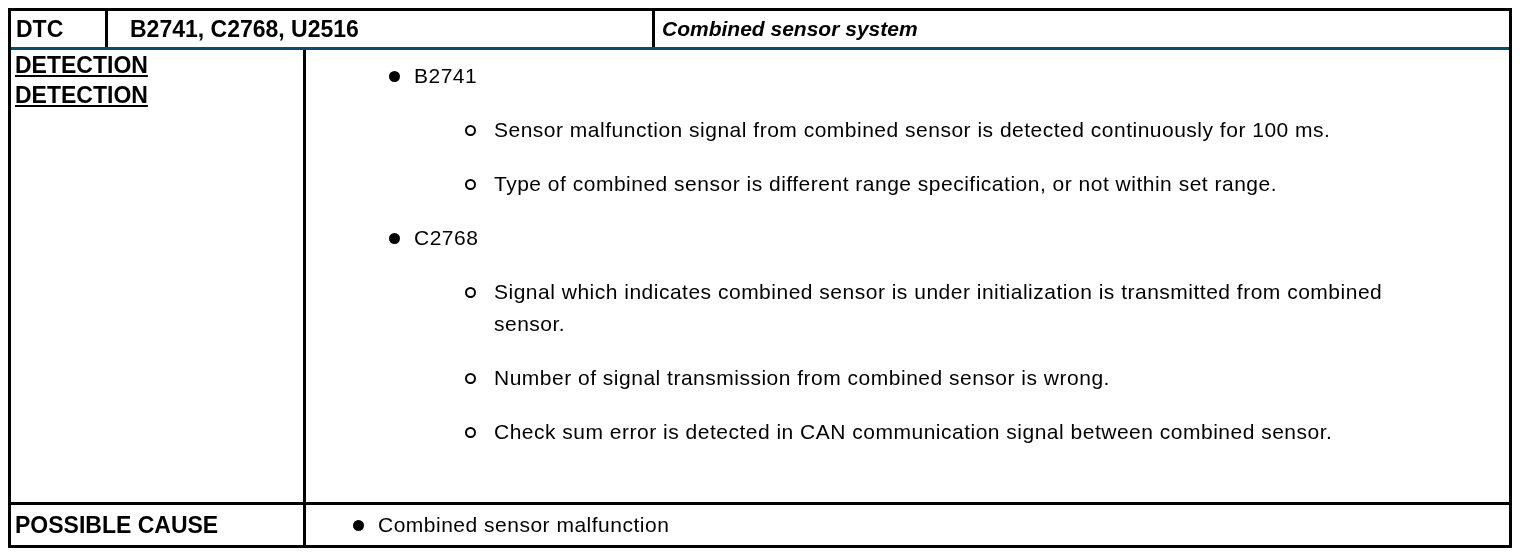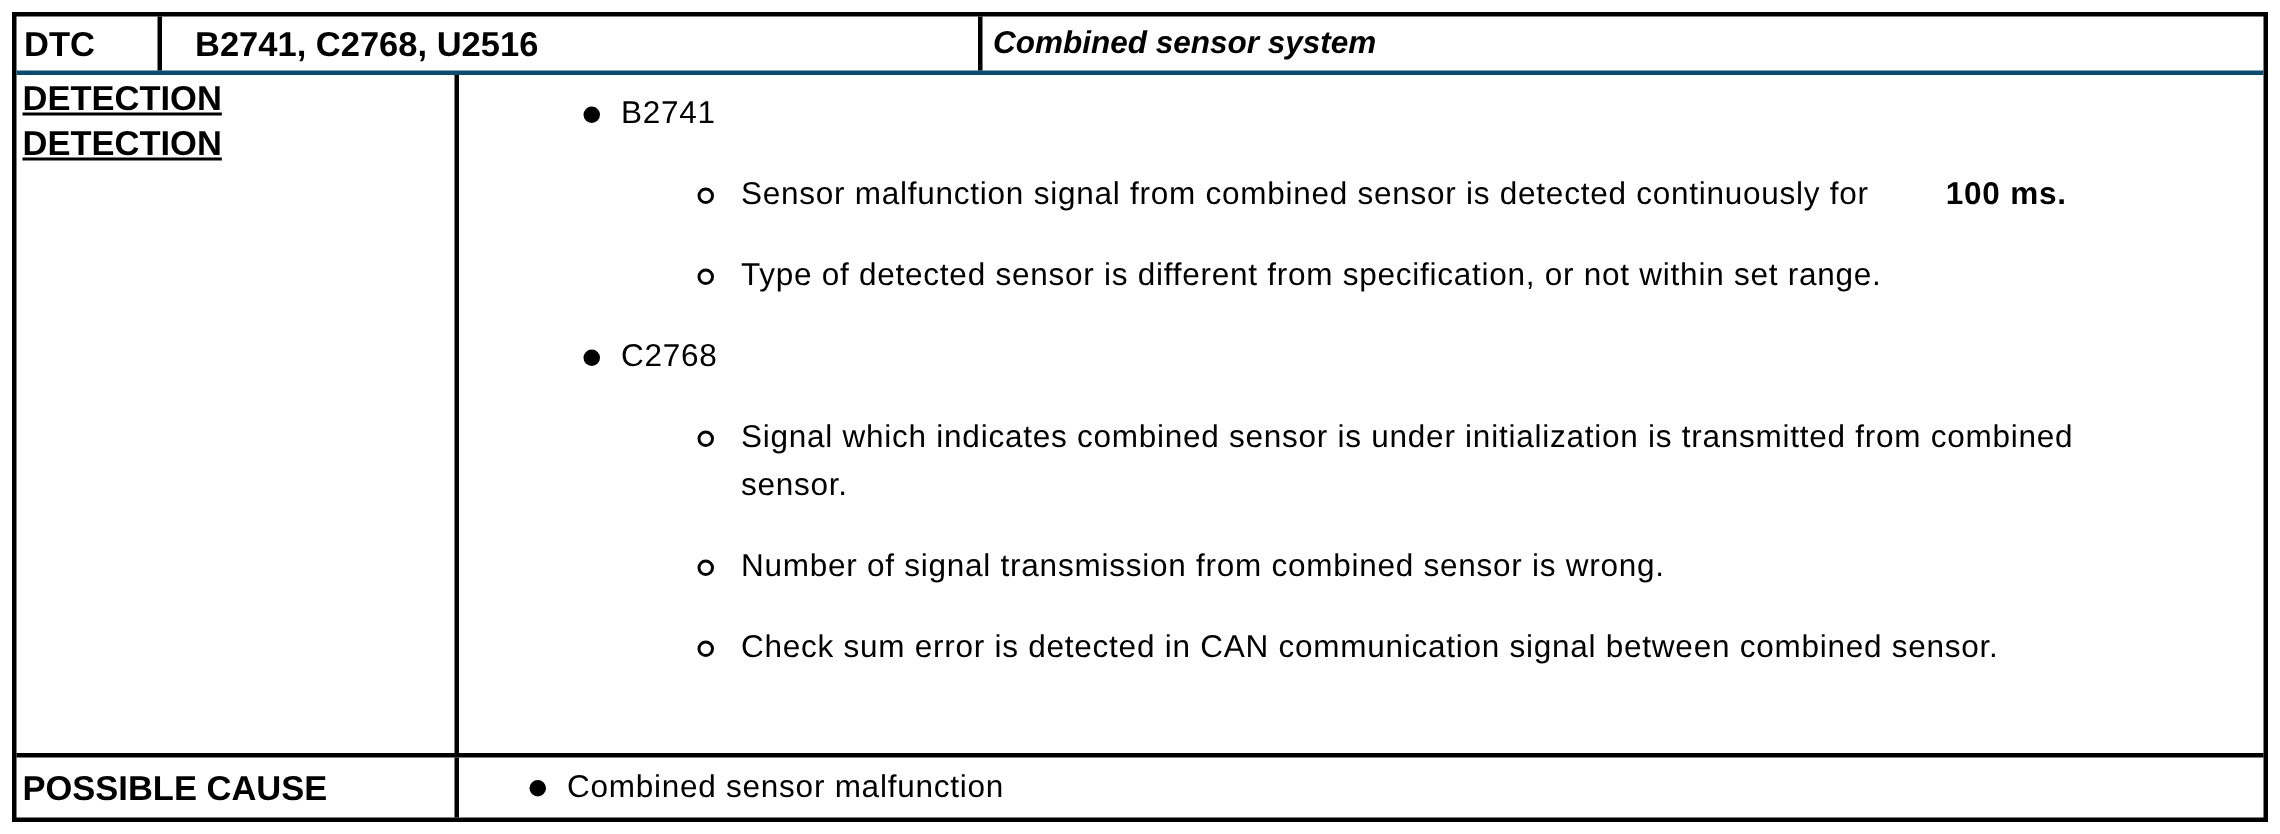--- a/index.html
+++ b/index.html
@@ -85,21 +85,21 @@
     background: #000;
   }
   .bullet-hollow {
     position: absolute;
     left: 123px; top: 11px;
     width: 11px; height: 11px;
     border-radius: 50%;
     border: 2.5px solid #000;
     background: #fff;
   }
-  .bold { font-weight: bold; margin-left: 45px; }
+  .bold { font-weight: normal; }
 
   
   .cause-content { font-size: 21px; letter-spacing: 0.5px; }
   .cause-content .item { margin-bottom: 0; line-height: 40px; }
   .cause-content .bullet-filled { top: 15px; }
 </style>
 </head>
 <body>
 
 <div class="dtc-table">
@@ -119,21 +119,21 @@
   <div class="row row-detection">
     <div class="cell cell-label">
       <div class="label-block">
         <div>DETECTION</div>
         <div>DETECTION</div>
       </div>
     </div>
     <div class="cell cell-content detection-content" id="detection-content">
         <div class="item"><span class="bullet-filled"></span><span class="item-text">B2741</span></div>
         <div class="subitem"><span class="bullet-hollow"></span><span class="subitem-text"><span>Sensor malfunction signal from combined sensor is detected continuously for </span><span class="bold">100 ms.</span></span></div>
-        <div class="subitem"><span class="bullet-hollow"></span><span class="subitem-text"><span>Type of detected sensor is different from specification, or not within set range.</span></span></div>
+        <div class="subitem"><span class="bullet-hollow"></span><span class="subitem-text"><span>Type of combined sensor is different range specification, or not within set range.</span></span></div>
         <div class="item"><span class="bullet-filled"></span><span class="item-text">C2768</span></div>
         <div class="subitem"><span class="bullet-hollow"></span><span class="subitem-text"><span>Signal which indicates combined sensor is under initialization is transmitted from combined sensor.</span></span></div>
         <div class="subitem"><span class="bullet-hollow"></span><span class="subitem-text"><span>Number of signal transmission from combined sensor is wrong.</span></span></div>
         <div class="subitem"><span class="bullet-hollow"></span><span class="subitem-text"><span>Check sum error is detected in CAN communication signal between combined sensor.</span></span></div>
       </div>
   </div>
 
   <div class="row row-cause">
     <div class="cell cell-label">
       <span>POSSIBLE CAUSE</span>

